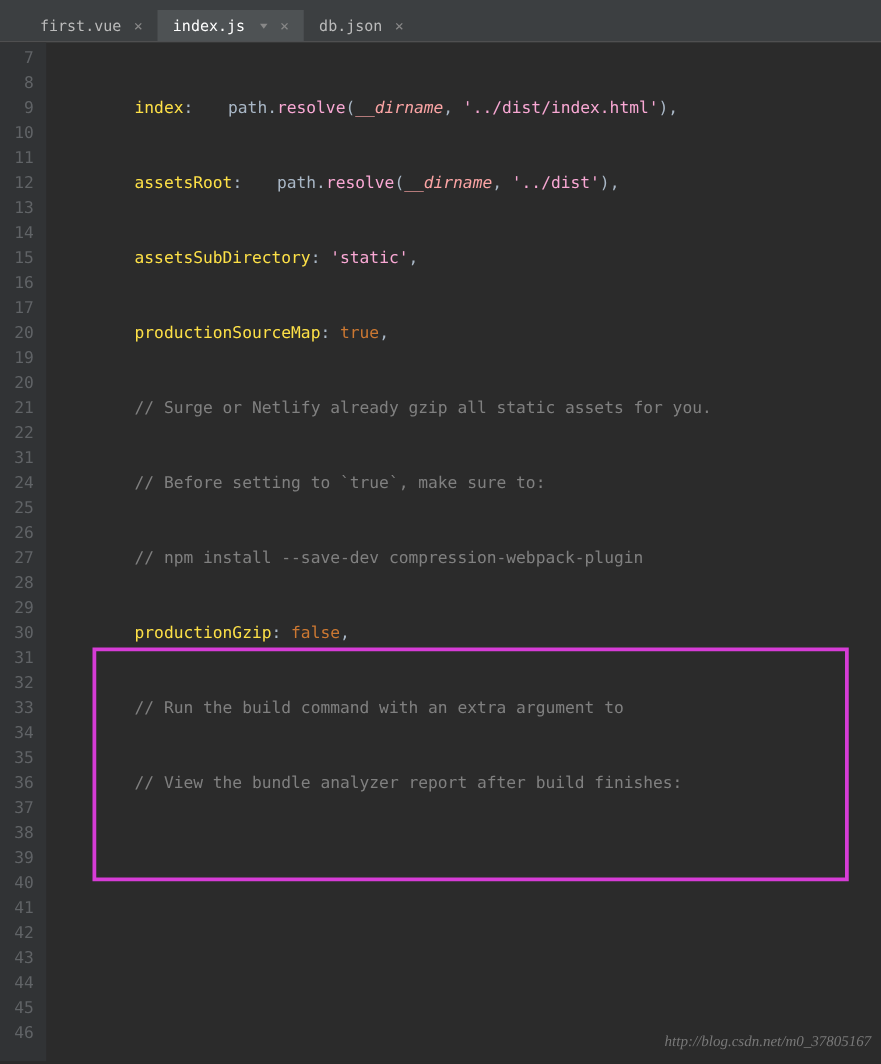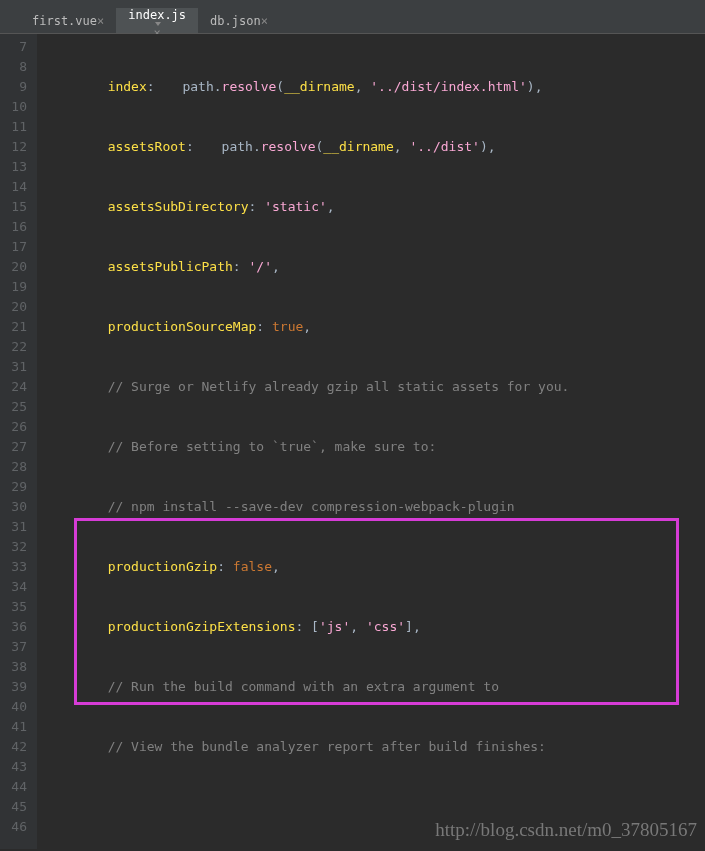--- a/index.html
+++ b/index.html
@@ -29,26 +29,26 @@
       padding-left: 20px;
     }
     .tab {
       display: flex;
       align-items: center;
       padding: 0 12px;
       height: 100%;
       color: #bbb;
       font-size: 12px;
       cursor: pointer;
+      gap: 10px;
       position: relative;
     }
     .tab.active {
       background: #4e5254;
       color: #fff;
-      flex-direction: column;
     }
     .tab-close {
       color: #888;
       font-size: 12px;
       cursor: pointer;
     }
     .tab-dropdown {
       width: 4px;
       height: 4px;
       border-left: 3px solid transparent;
@@ -80,41 +80,42 @@
       position: relative;
     }
     .line {
       height: 20px;
       position: relative;
     }
     .str { color: #f9a8d4; }
     .comment { color: #808080; }
     .ident { color: #fde047; }
     .func { color: #f9a8d4; }
-    .param-italic { color: #fde047; }
+    .param-italic { color: #fca5a5; font-style: italic; }
     .bool { color: #cc7832; }
     .prop { color: #a9b7c6; margin-left: 20px; }
     
     .highlight-box {
       position: absolute;
       border: 3px solid #d63cd6;
       pointer-events: none;
       left: 74px;
       top: 484px;
       width: 605px;
       height: 187px;
     }
     
     .watermark {
       position: absolute;
       bottom: 8px;
       right: 8px;
       color: #787878;
-      font-size: 19px;
+      font-size: 12px;
       font-family: serif;
+      font-style: italic;
       pointer-events: none;
       margin-top: 28px;
     }
   </style>
 </head>
 <body>
 
 <div class="top-area"></div>
 
 <div class="tabs">
@@ -173,27 +174,25 @@
       <div>42</div>
       <div>43</div>
       <div>44</div>
       <div>45</div>
       <div>46</div>
     </div>
   <div class="code" id="code">
     <div class="line">        <span class="ident">index</span>: <span class="prop">path</span>.<span class="func">resolve</span>(<span class="param-italic">__dirname</span>, <span class="str">'../dist/index.html'</span>),</div>
     <div class="line">        <span class="ident">assetsRoot</span>: <span class="prop">path</span>.<span class="func">resolve</span>(<span class="param-italic">__dirname</span>, <span class="str">'../dist'</span>),</div>
     <div class="line">        <span class="ident">assetsSubDirectory</span>: <span class="str">'static'</span>,</div>
-    <div class="line">        <span class="ident">assetsPublicPath</span>: <span class="str">'/'</span>,</div>
     <div class="line">        <span class="ident">productionSourceMap</span>: <span class="bool">true</span>,</div>
     <div class="line">        <span class="comment">// Surge or Netlify already gzip all static assets for you.</span></div>
     <div class="line">        <span class="comment">// Before setting to `true`, make sure to:</span></div>
     <div class="line">        <span class="comment">// npm install --save-dev compression-webpack-plugin</span></div>
     <div class="line">        <span class="ident">productionGzip</span>: <span class="bool">false</span>,</div>
-    <div class="line">        <span class="ident">productionGzipExtensions</span>: [<span class="str">'js'</span>, <span class="str">'css'</span>],</div>
     <div class="line">        <span class="comment">// Run the build command with an extra argument to</span></div>
     <div class="line">        <span class="comment">// View the bundle analyzer report after build finishes:</span></div>
     
     
     
     
     
     
     
     

